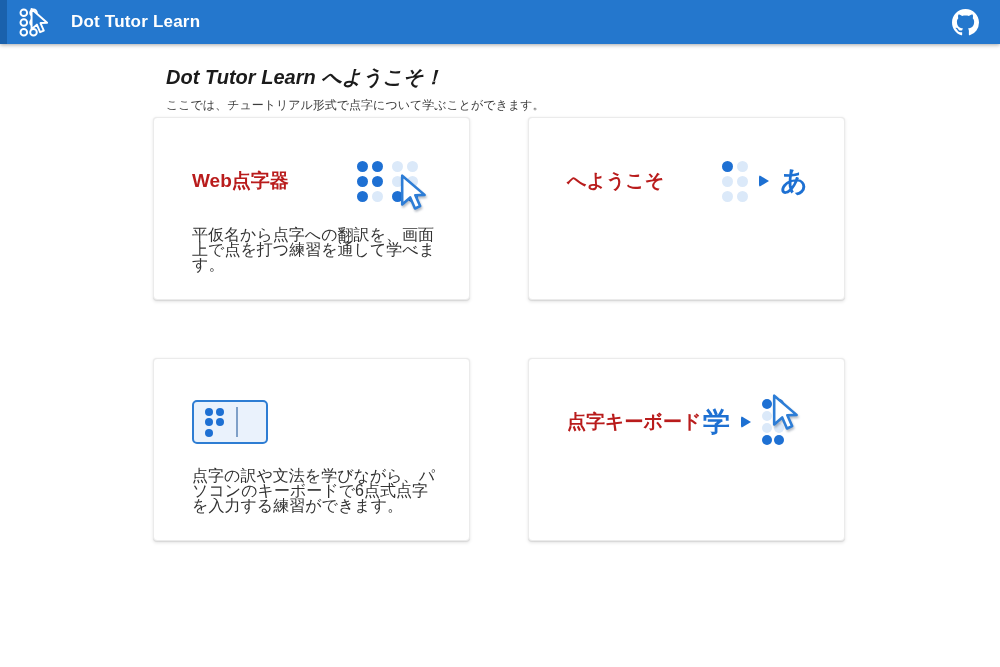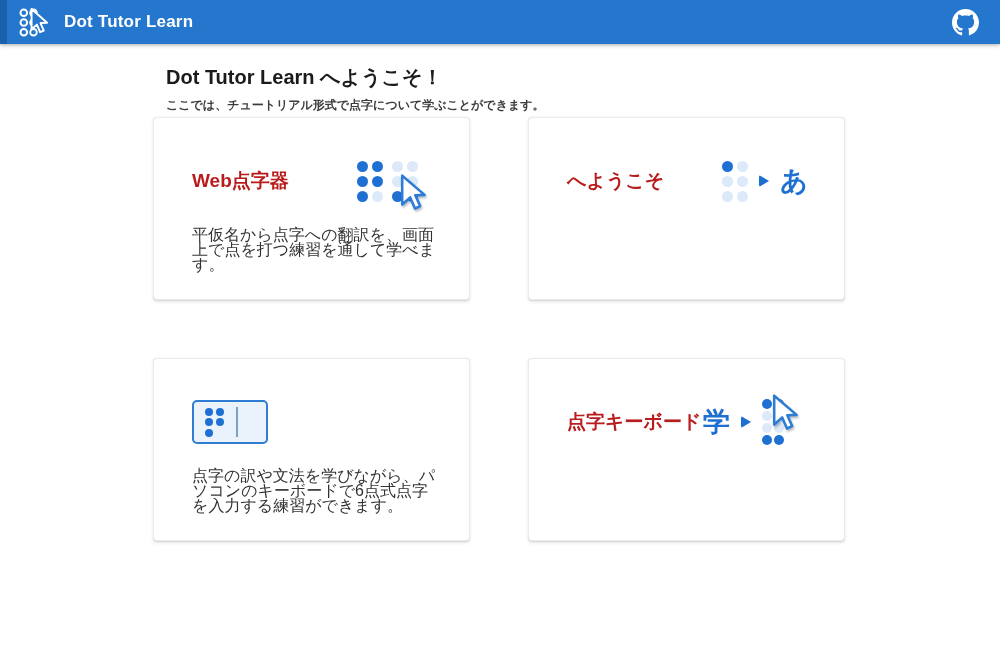--- a/index.html
+++ b/index.html
@@ -3,27 +3,27 @@
 <meta charset="utf-8">
 <style>
   * { margin:0; padding:0; box-sizing:border-box; }
   html,body { width:1000px; height:667px; }
   body { font-family:"Liberation Sans","DejaVu Sans",sans-serif; background:#ffffff; position:relative; overflow:hidden; }
 
   .header { position:absolute; top:0; left:0; width:1000px; height:44px; background:#2477cd;
             display:flex; align-items:center; box-shadow:0 1px 4px rgba(0,0,0,.35); z-index:5; }
   .stripe { position:absolute; left:0; top:0; width:7px; height:44px; background:#1a61ac; }
   .logo { margin-left:17px; width:33px; height:33px; display:block; }
-  .app-title { color:#fff; font-size:17px; font-weight:bold; margin-left:14px; letter-spacing:.2px; }
+  .app-title { color:#fff; font-size:17px; font-weight:bold; margin-left:21px; letter-spacing:.2px; }
   .gh-link { margin-left:auto; margin-right:21px; width:27px; height:27px; display:block; cursor:pointer; }
   .gh-link svg { width:27px; height:27px; display:block; }
 
   .welcome { position:absolute; left:166px; top:64px; }
-  .welcome h1 { font-size:20px; font-weight:600; color:#1b1b1b; }
-  .welcome p { font-size:12px; color:#3c3c3c; margin-top:6px;font-weight:bold; }
+  .welcome h1 { font-size:20px; font-weight:600; color:#1b1b1b;font-style:italic; }
+  .welcome p { font-size:12px; color:#3c3c3c; margin-top:6px; }
 
   .cards { position:absolute; left:153px; top:117px; display:grid;
            grid-template-columns:317px 317px; grid-auto-rows:183px; column-gap:58px; row-gap:58px; }
   .card { background:#fff; border:1px solid #ebebeb; border-radius:4px;
           box-shadow:0 1.6px 3.6px rgba(0,0,0,.10), 0 .3px .9px rgba(0,0,0,.08);
           padding:30px 36px 0 38px; cursor:pointer; }
   .card-head { display:flex; justify-content:space-between; align-items:center; height:66px; }
   .card-title { font-size:19px; font-weight:700; color:#b91c1c; white-space:nowrap; }
   .card-desc { margin-top:13px; font-size:16px; line-height:15px; color:#323232; width:246px; }
 

